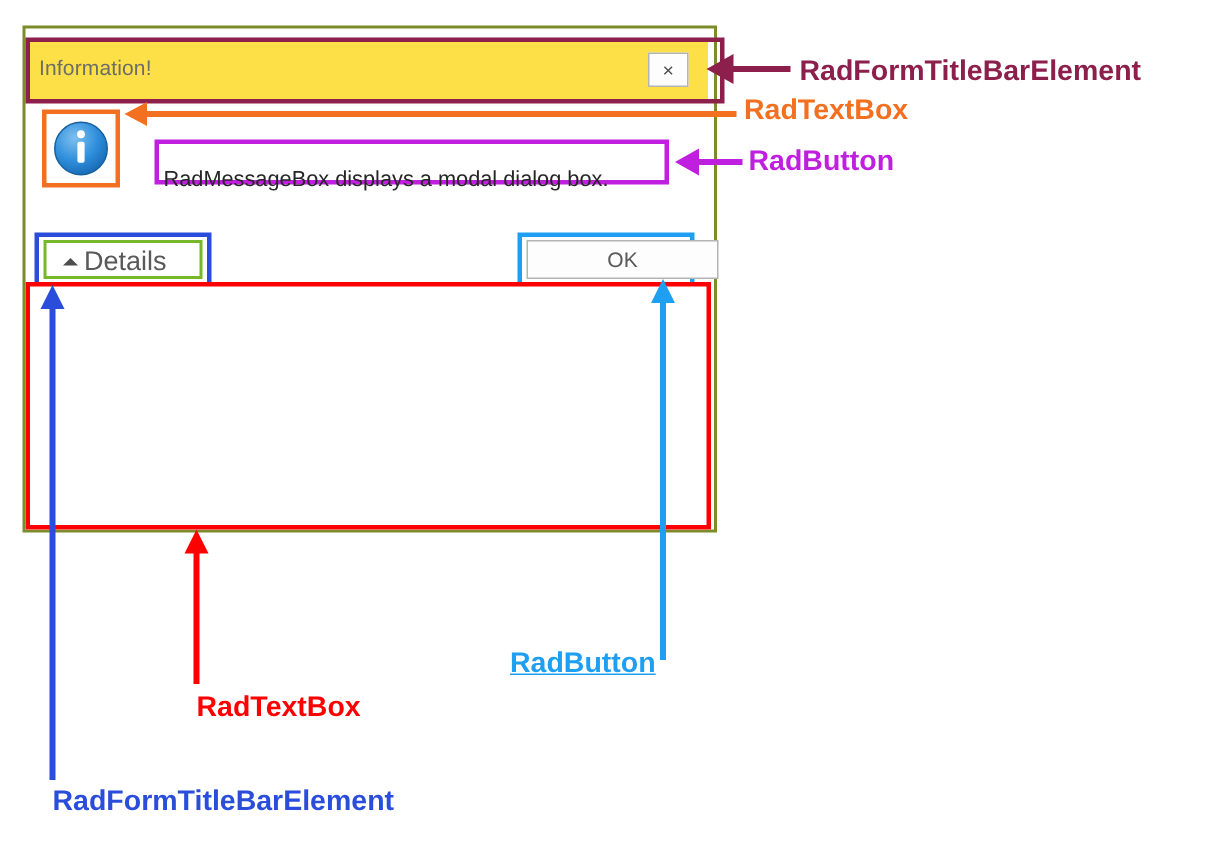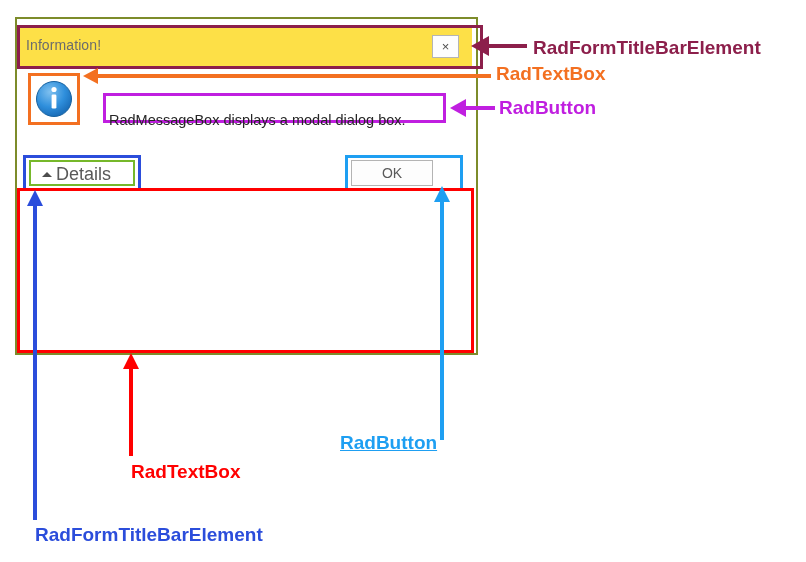--- a/index.html
+++ b/index.html
@@ -161,21 +161,21 @@
     width: 118px;
     height: 36px;
     border: 3px solid #1e9ff2;
     box-sizing: border-box;
     background: #ffffff;
   }
   #ok-button {
     position: absolute;
     left: 351px;
     top: 160px;
-    width: 82px;
+    width: 128px;
     height: 26px;
     border: 1px solid #b4b4b4;
     background: #fdfdfd;
     box-sizing: border-box;
     display: flex;
     align-items: center;
     justify-content: center;
     font-size: 14px;
     color: #5a5a5a;
   }

